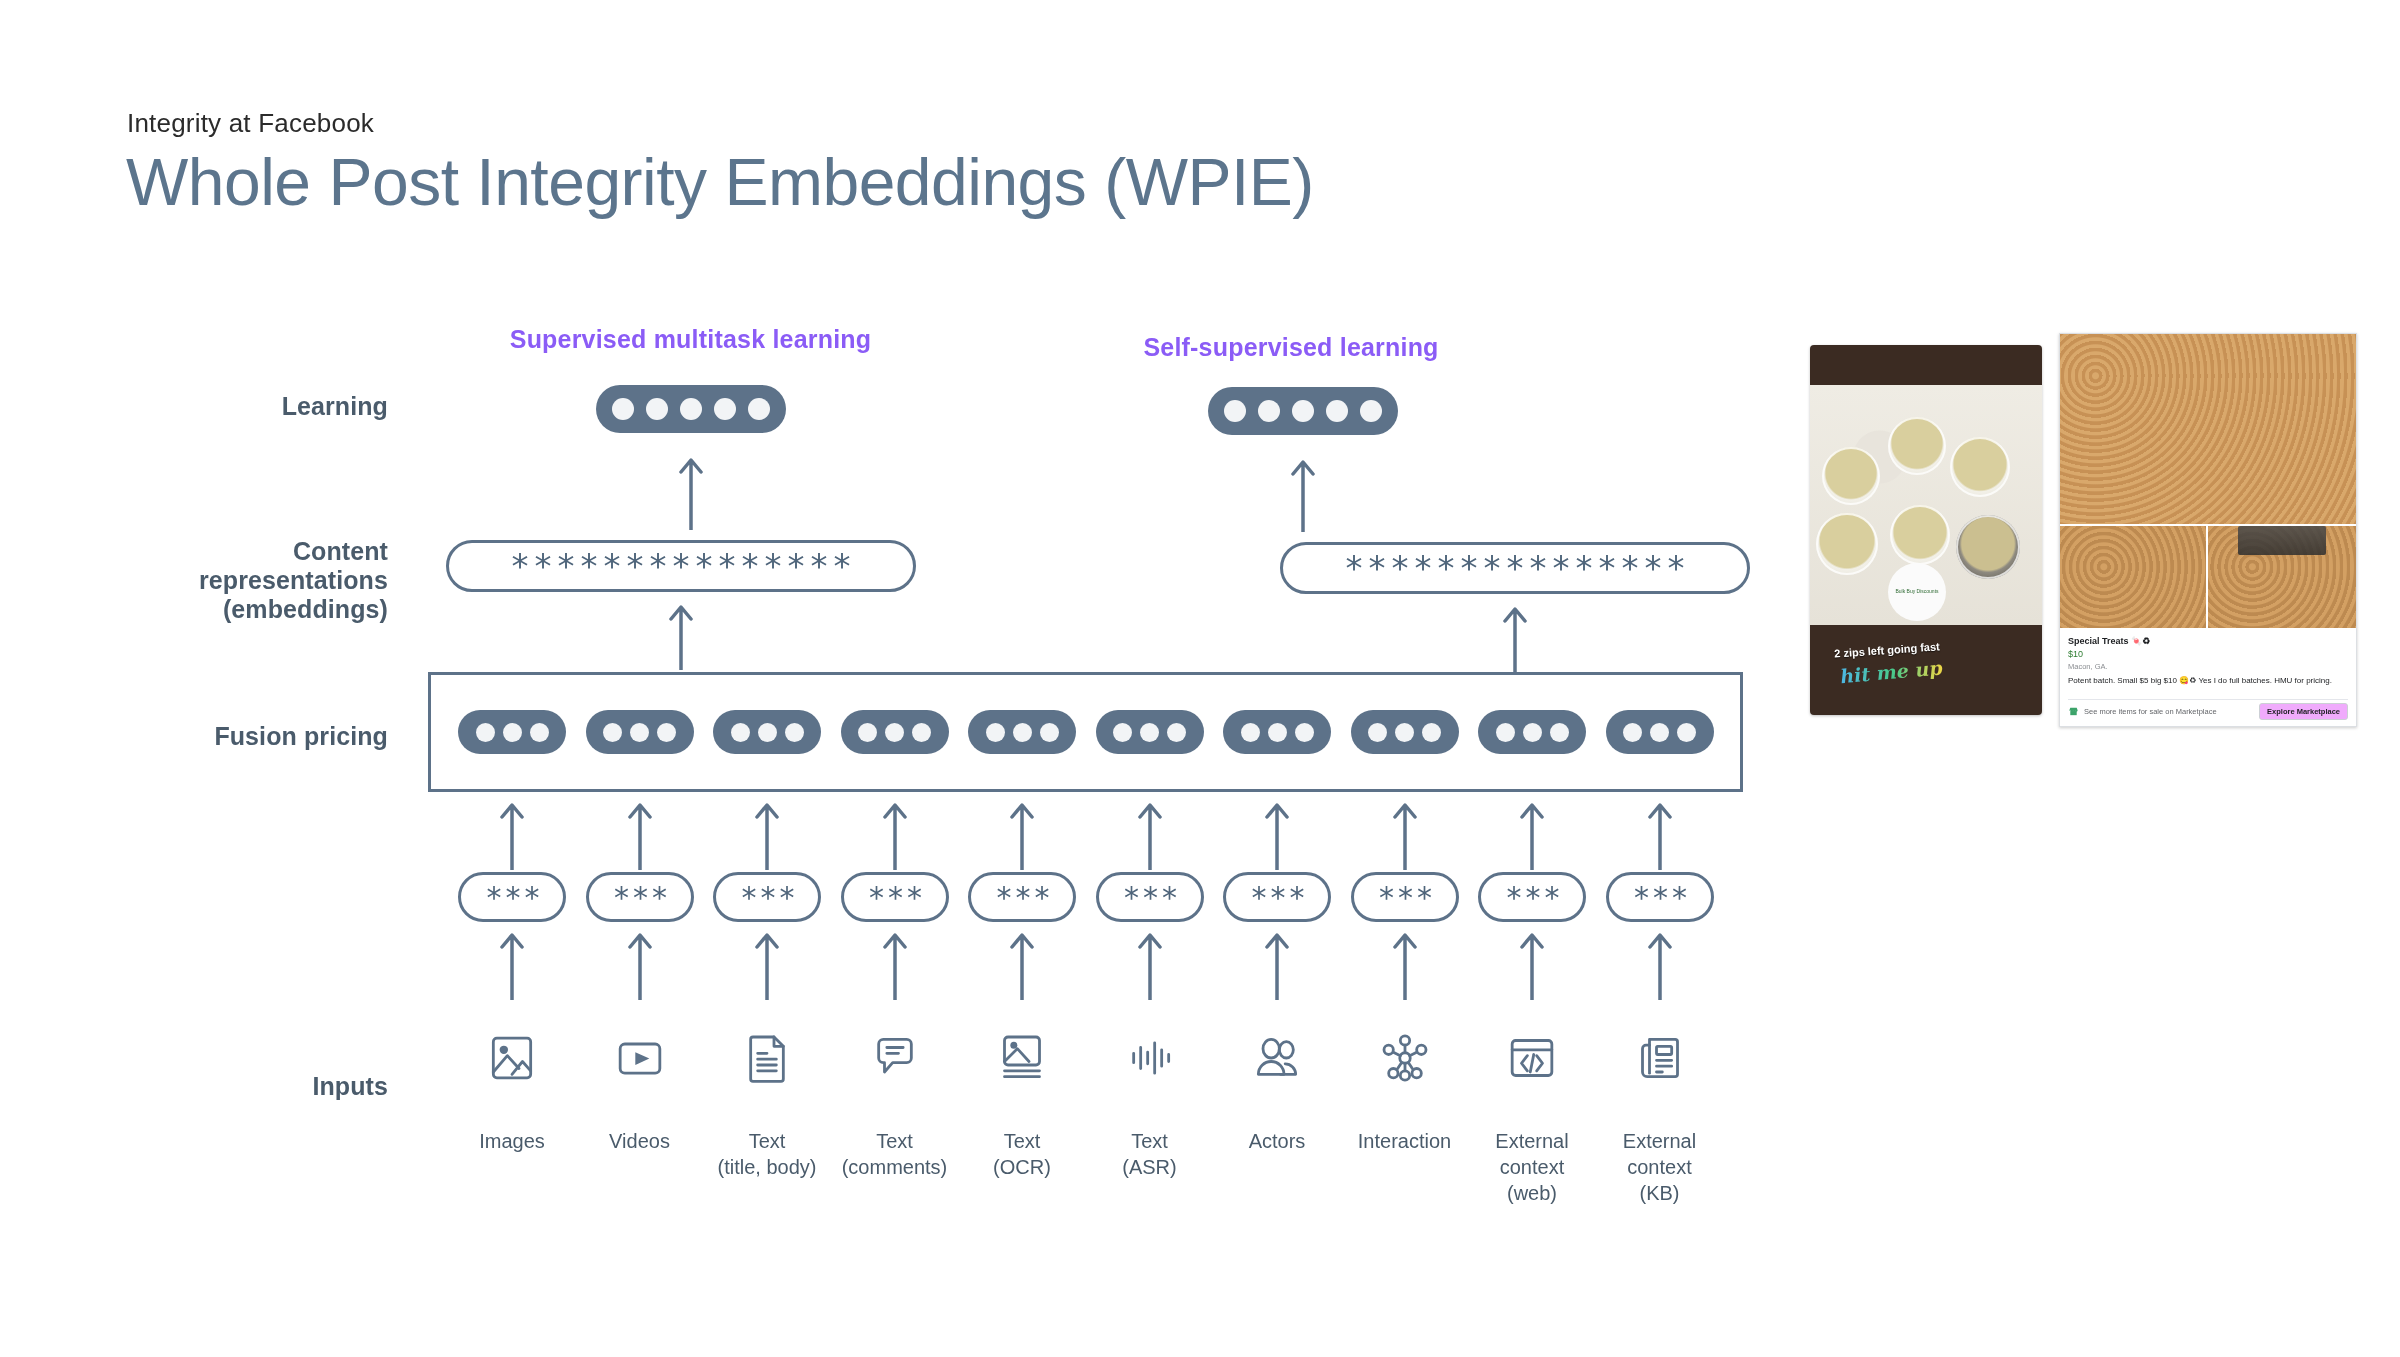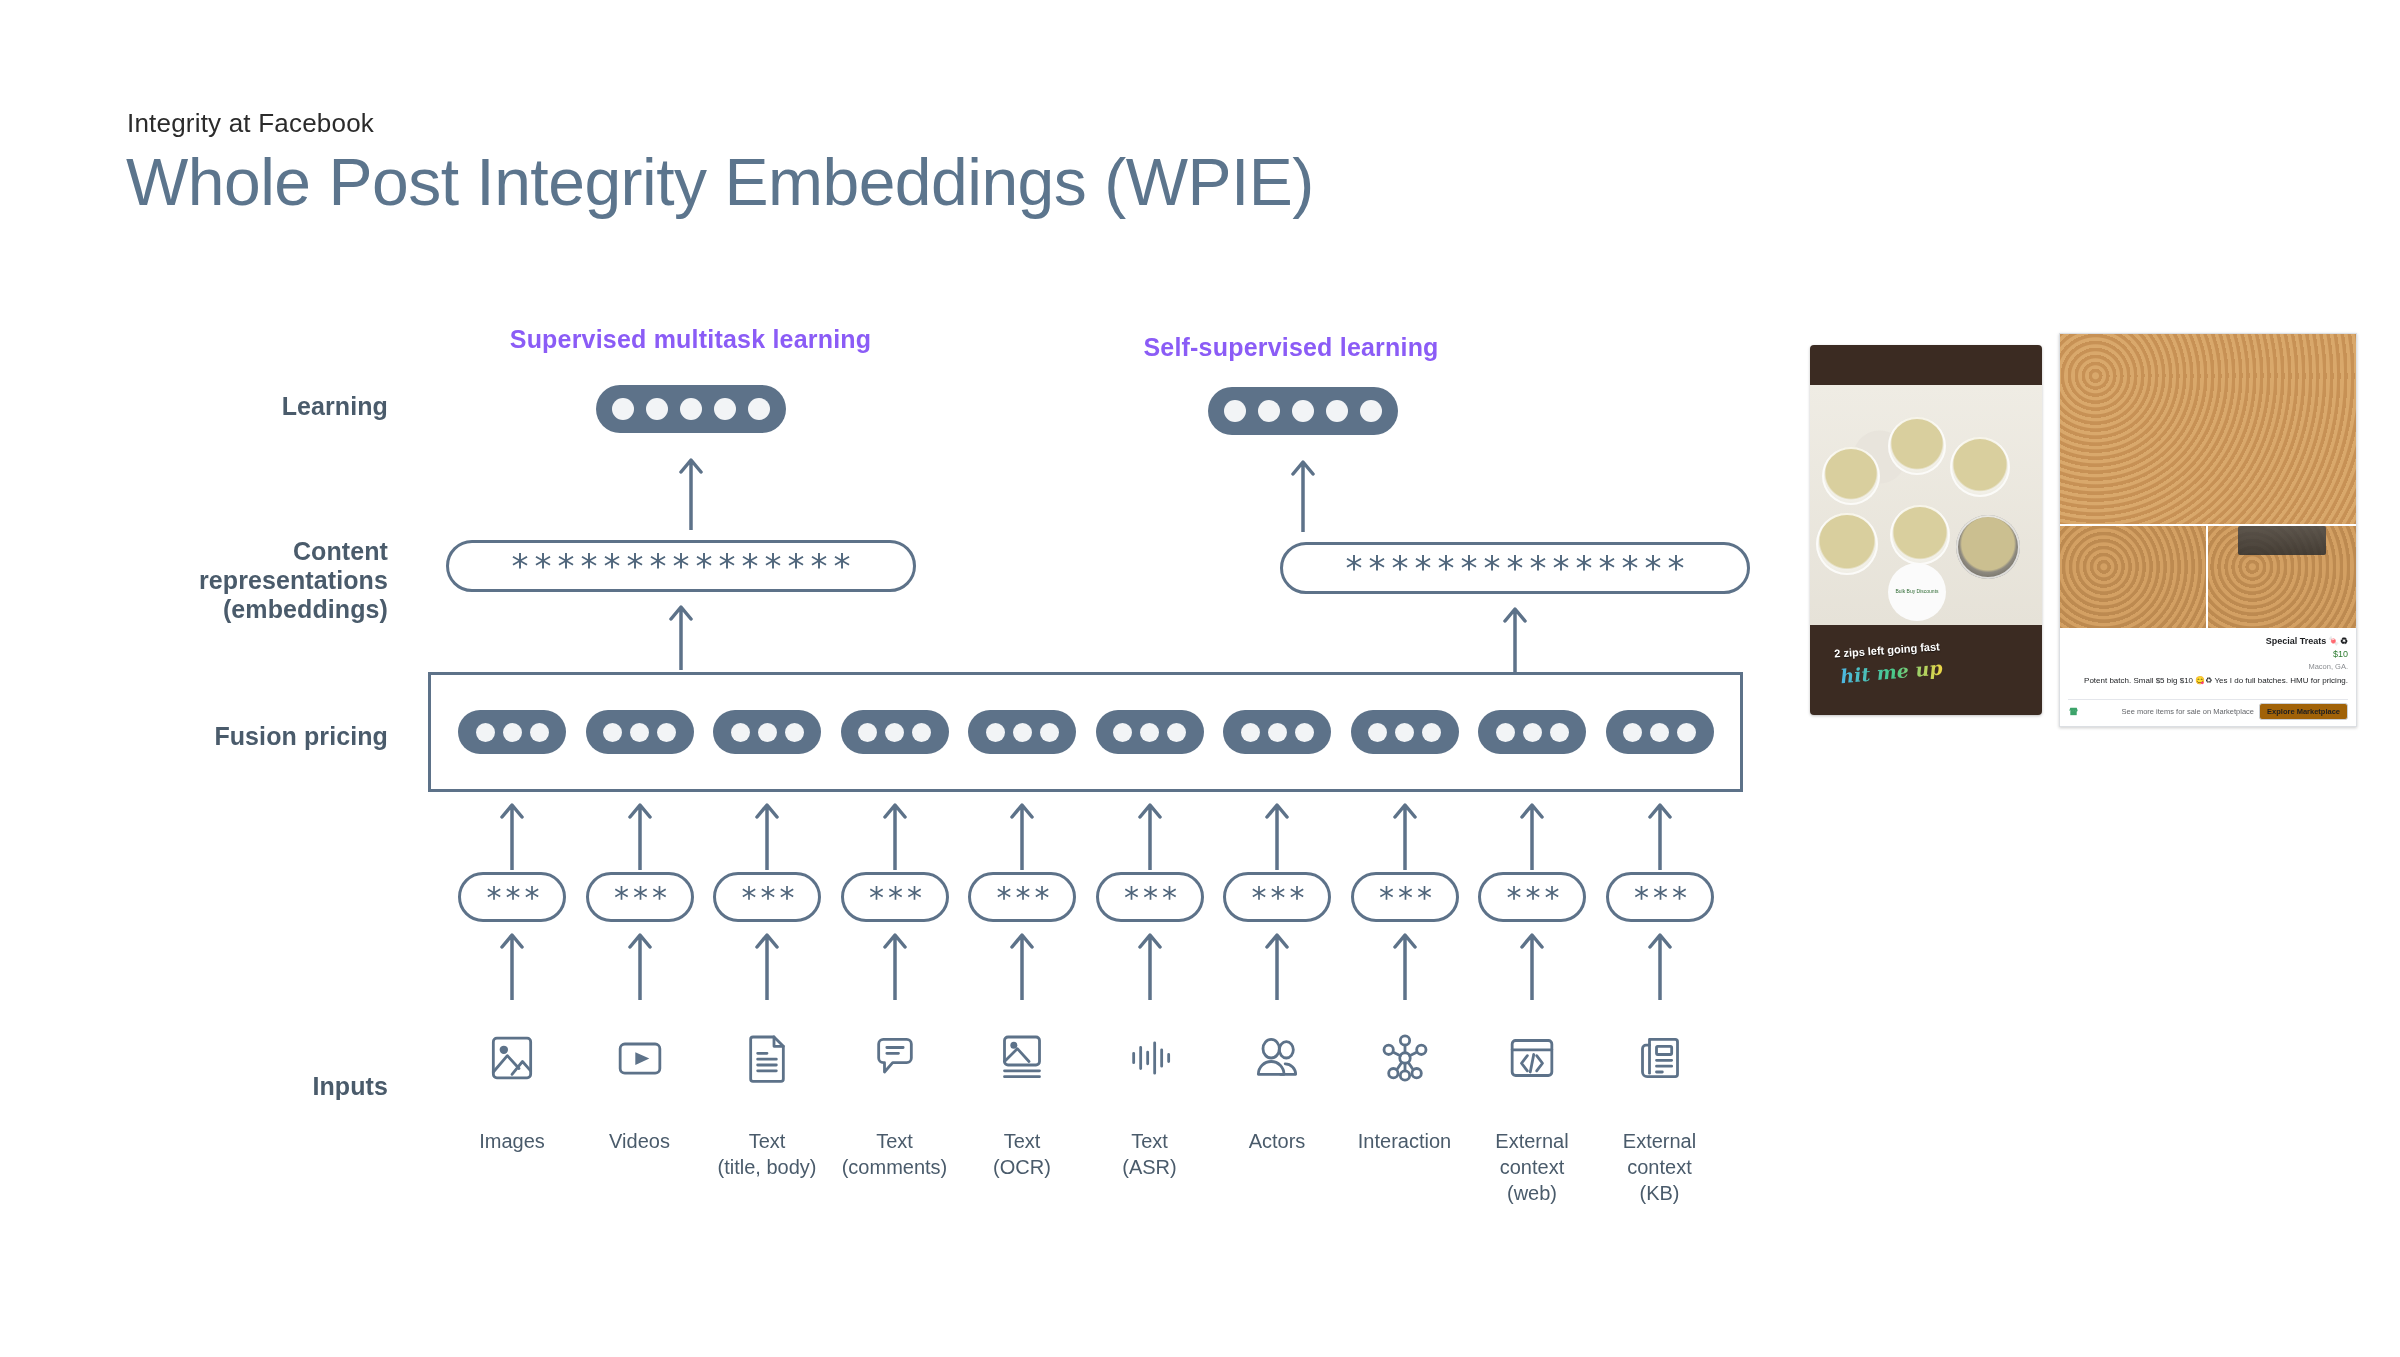--- a/index.html
+++ b/index.html
@@ -112,21 +112,20 @@
     font-family:"DejaVu Serif", serif;
     transform:rotate(-5deg);
     background:linear-gradient(90deg,#4db6e2 0%,#49c98a 28%,#f6d743 55%,#f0932b 78%,#e8633a 100%);
     -webkit-background-clip:text;background-clip:text;color:transparent;
   }
 
   .card-mp{
     position:absolute;left:249px;top:-12px;width:296px;height:392px;
     background:#fff;border:1px solid #dcdfe3;box-shadow:0 1px 3px rgba(0,0,0,.2);
     overflow:hidden;
-    text-align:right;
   }
   .mp-big{
     position:absolute;left:0;top:0;width:296px;height:190px;
     background:
       repeating-radial-gradient(circle at 12% 22%, #d9a86b 0 3px, #c79155 4px 7px),
       repeating-radial-gradient(circle at 60% 70%, #e0b178 0 4px, #cb9a5d 5px 9px),
       linear-gradient(#d6a469,#c08f55);
   }
   .mp-sm{position:absolute;top:192px;height:102px;
     background:
@@ -138,21 +137,21 @@
     background:linear-gradient(#4a4a4a,#2e2e2e);border-radius:2px;opacity:.85;}
   .mp-body{position:absolute;left:0;top:296px;width:296px;height:96px;padding:6px 8px;box-sizing:border-box;}
   .mp-title{font-size:9px;font-weight:700;color:#1c1e21;line-height:1.3;}
   .mp-price{font-size:9px;color:#2f7d32;line-height:1.5;}
   .mp-loc{font-size:7.5px;color:#8a8d91;line-height:1.5;}
   .mp-desc{font-size:8px;color:#1c1e21;line-height:1.35;margin-top:4px;}
   .mp-foot{position:absolute;left:8px;right:8px;bottom:6px;display:flex;align-items:center;gap:5px;}
   .mp-foot-txt{font-size:7.5px;color:#65676b;flex:1;}
   .mp-btn{
     font-size:7.5px;font-weight:700;color:#1c1e21;
-    border:1px solid #ccd0d5;background:#a16207;border-radius:3px;
+    border:1px solid #ccd0d5;background:#f0abfc;border-radius:3px;
     padding:3px 7px;white-space:nowrap;
   }
   .mp-divider{position:absolute;left:8px;right:8px;bottom:26px;height:1px;background:#e4e6eb;}
 </style>
 </head>
 <body>
 
 <div class="slide">
 
   <div class="eyebrow">Integrity at Facebook</div>

